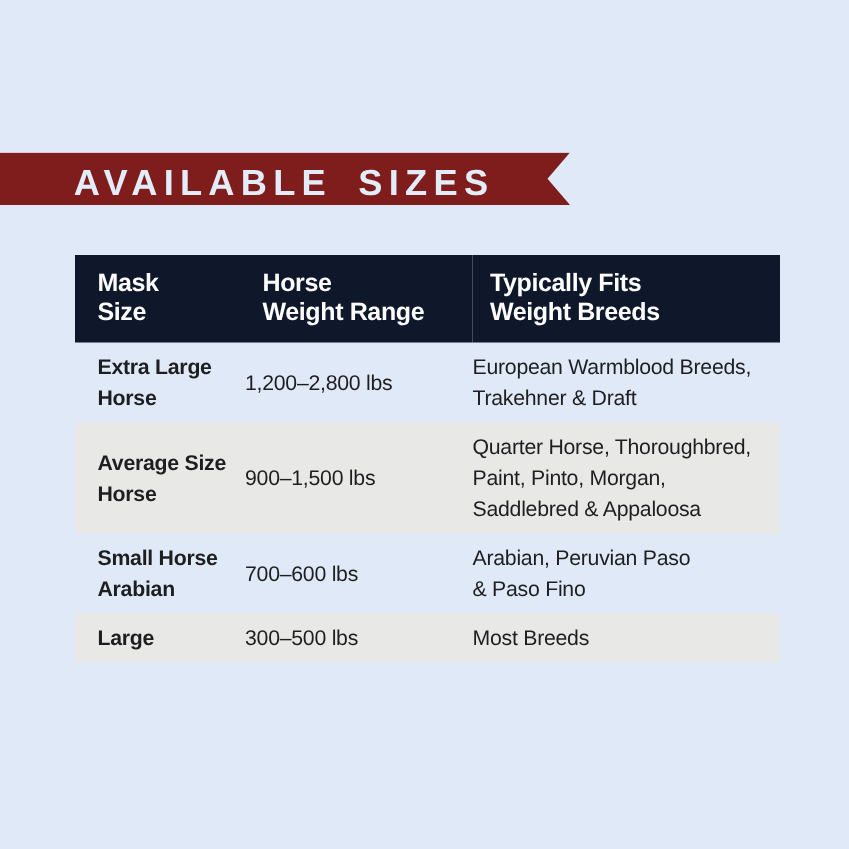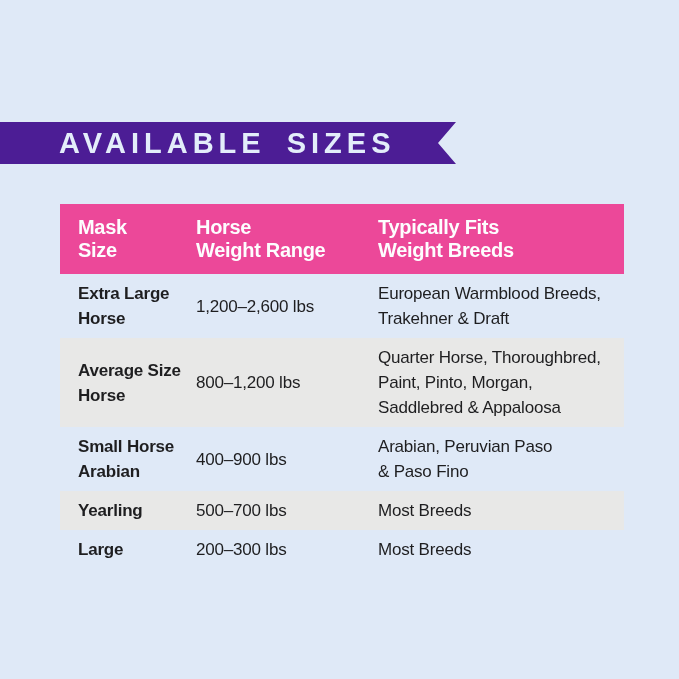--- a/index.html
+++ b/index.html
@@ -9,24 +9,24 @@
     position: relative;
     overflow: hidden;
     font-family: "Liberation Sans", sans-serif;
   }
 
   
   .ribbon {
     position: absolute;
     left: 0; top: 122px;
     width: 456px; height: 42px;
-    background: #4c1d95;
+    background: #7f1d1d;
     clip-path: polygon(0 0, 100% 0, calc(100% - 18px) 50%, 100% 100%, 0 100%);
     display: flex;
-    align-items: center;
+    align-items: flex-end;
   }
   .ribbon-title {
     padding-left: 59px;
     font-size: 29px;
     font-weight: 800;
     letter-spacing: 5px;
     word-spacing: 8px;
     color: #e3edfa;
     white-space: nowrap;
   }
@@ -37,29 +37,29 @@
     left: 60px; top: 204px;
     width: 564px;
     border-collapse: collapse;
     table-layout: fixed;
   }
   col.c1 { width: 136px; }
   col.c2 { width: 182px; }
   col.c3 { width: 246px; }
 
   thead th {
-    background: #ec4899;
+    background: #0f172a;
     color: #fdfdfe;
     font-size: 20px;
     font-weight: bold;
     letter-spacing: -0.3px;
     line-height: 23px;
     text-align: left;
     vertical-align: middle;
-    padding: 12px 0;
+    padding: 12px 14px;
     white-space: pre-line;
   }
   thead th.first { padding-left: 18px; }
 
   tbody td {
     color: #1e1e20;
     font-size: 17px;
     letter-spacing: -0.2px;
     line-height: 25px;
     vertical-align: middle;
@@ -90,43 +90,38 @@
       <th>Horse
 Weight Range</th>
       <th>Typically Fits
 Weight Breeds</th>
     </tr>
   </thead>
   <tbody>
     <tr>
       <td class="first">Extra Large
 Horse</td>
-      <td>1,200–2,600 lbs</td>
+      <td>1,200–2,800 lbs</td>
       <td>European Warmblood Breeds,
 Trakehner &amp; Draft</td>
     </tr>
     <tr>
       <td class="first">Average Size
 Horse</td>
-      <td>800–1,200 lbs</td>
+      <td>900–1,500 lbs</td>
       <td>Quarter Horse, Thoroughbred,
 Paint, Pinto, Morgan,
 Saddlebred &amp; Appaloosa</td>
     </tr>
     <tr>
       <td class="first">Small Horse
 Arabian</td>
-      <td>400–900 lbs</td>
+      <td>700–600 lbs</td>
       <td>Arabian, Peruvian Paso
 &amp; Paso Fino</td>
     </tr>
     <tr>
-      <td class="first">Yearling</td>
-      <td>500–700 lbs</td>
-      <td>Most Breeds</td>
-    </tr>
-    <tr>
       <td class="first">Large</td>
-      <td>200–300 lbs</td>
+      <td>300–500 lbs</td>
       <td>Most Breeds</td>
     </tr>
   </tbody>
 </table>
 
 </body></html>

